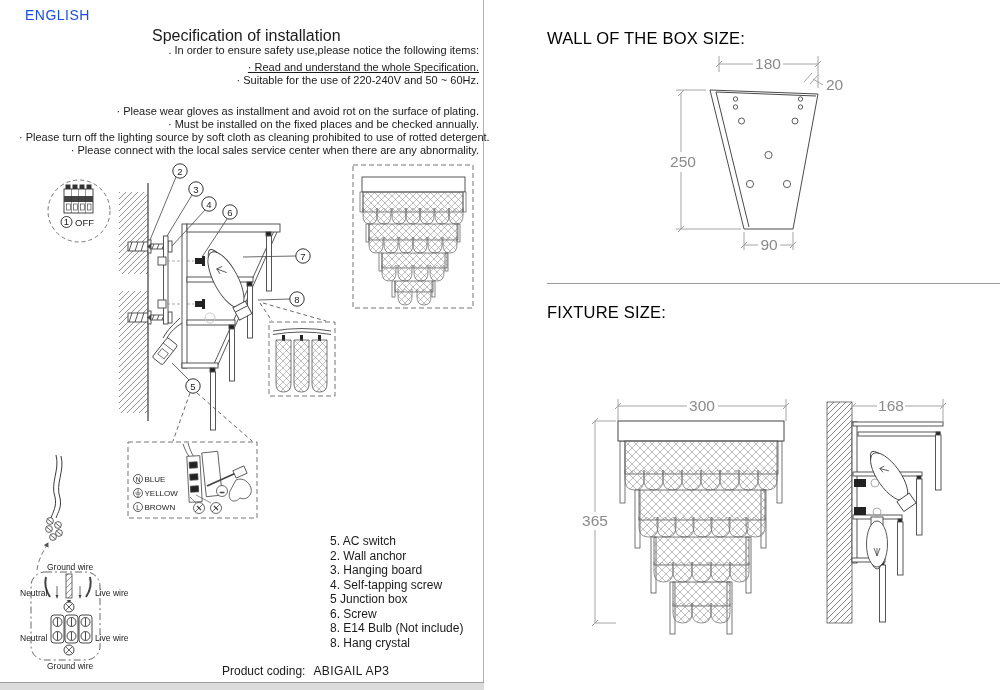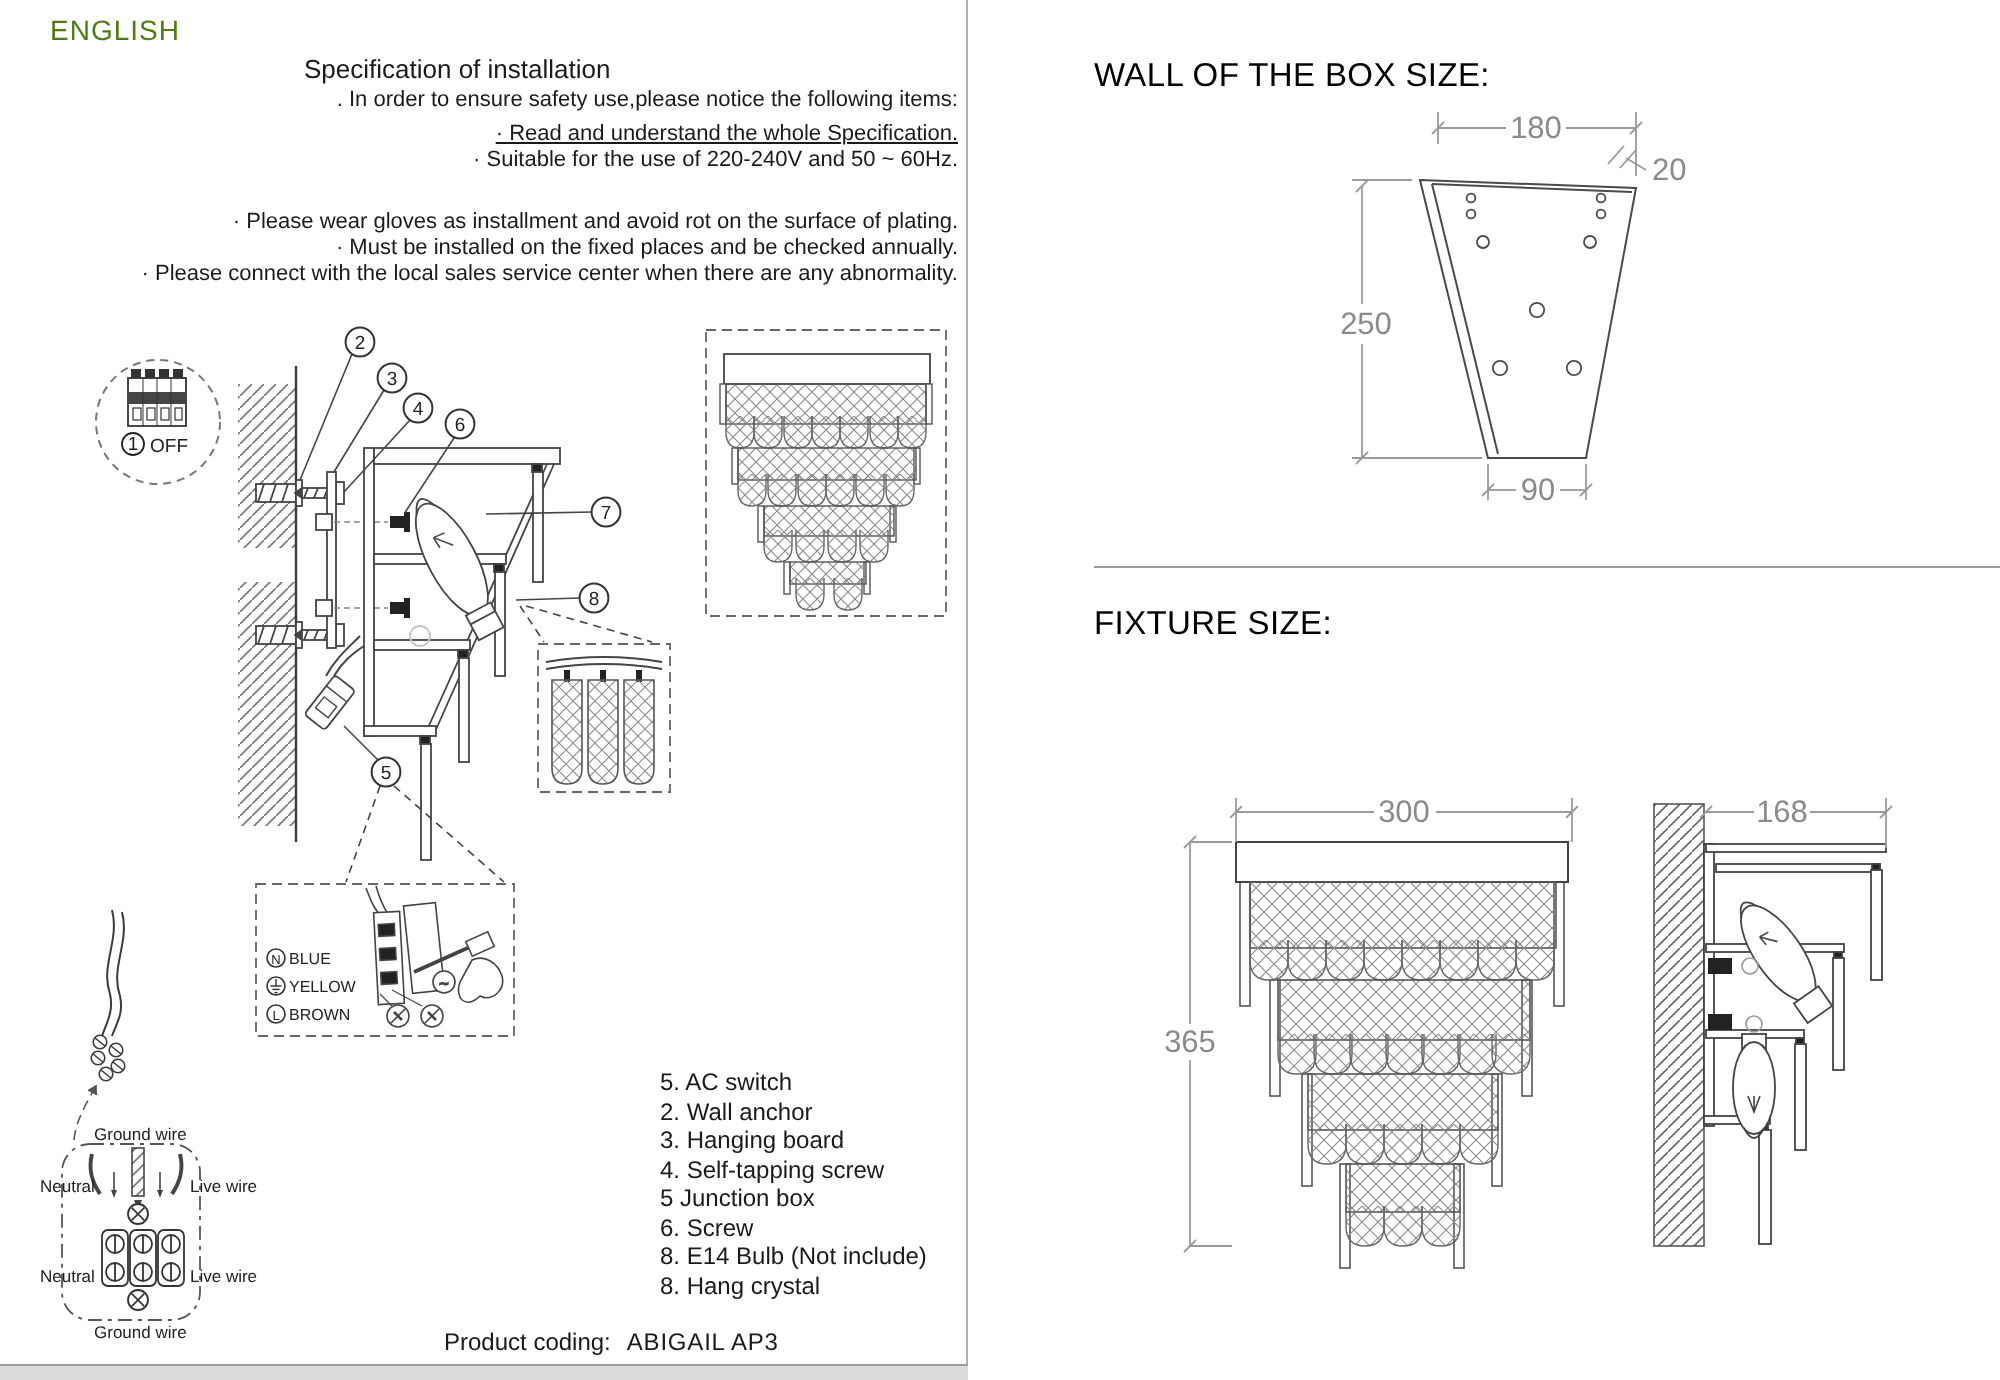--- a/index.html
+++ b/index.html
@@ -1,22 +1,22 @@
 <!DOCTYPE html>
 <html><head>
 <meta charset="utf-8">
 <style>
   html,body{margin:0;padding:0;background:#fff;}
   #page{position:relative;width:1000px;height:690px;background:#fff;overflow:hidden;
         font-family:"Liberation Sans",sans-serif;color:#1a1a1a;}
   .abs{position:absolute;}
   #left-panel{position:absolute;left:0;top:0;width:483px;height:682px;border-right:1px solid #b0b0b0;}
   #left-bottom-strip{position:absolute;left:0;top:682px;width:484px;height:8px;background:#dcdcdc;border-top:1px solid #9c9c9c;}
-  .h-english{left:25px;top:7px;font-size:14px;letter-spacing:.5px;color:#4d7c0f;}
-  .h-sub{left:152px;top:27px;font-size:13px;}
+  .h-english{left:25px;top:7px;font-size:14px;letter-spacing:.5px;color:#1d4ed8;}
+  .h-sub{left:152px;top:27px;font-size:16px;}
   .safety{left:19px;top:44px;font-size:11px;line-height:13px;width:460px;text-align:right;}
   .safety div{white-space:nowrap;}
   .safety .g1{margin-top:4px;text-decoration:underline;}
   .safety .g2{margin-top:18px;}
   .parts{left:330px;top:534px;font-size:12px;line-height:14.5px;}
   .coding{left:222px;top:664px;font-size:12px;}
   .coding .val{margin-left:8px;letter-spacing:.4px;}
   .rh-title{font-size:16.5px;color:#000;letter-spacing:.2px;margin-top:12px;}
   #divider{position:absolute;left:547px;top:283px;width:453px;height:1px;background:#9a9a9a;}
   svg{position:absolute;overflow:visible;}
@@ -37,20 +37,21 @@
 
   <div class="abs h-english">ENGLISH</div>
   <div class="abs h-sub">Specification of installation</div>
 
   <div class="abs safety">
     <div>. In order to ensure safety use,please notice the following items:</div>
     <div class="g1">· Read and understand the whole Specification.</div>
     <div>· Suitable for the use of 220-240V and 50 ~ 60Hz.</div>
     <div class="g2">· Please wear gloves as installment and avoid rot on the surface of plating.</div>
     <div>· Must be installed on the fixed places and be checked annually.</div>
+    <div>· Please turn off the lighting source by soft cloth as cleaning prohibited to use of rotted detergent.</div>
     <div>· Please connect with the local sales service center when there are any abnormality.</div>
   </div>
 
   <div class="abs parts">
     <div>5. AC switch</div>
     <div>2. Wall anchor</div>
     <div>3. Hanging board</div>
     <div>4. Self-tapping screw</div>
     <div>5 Junction box</div>
     <div>6. Screw</div>

